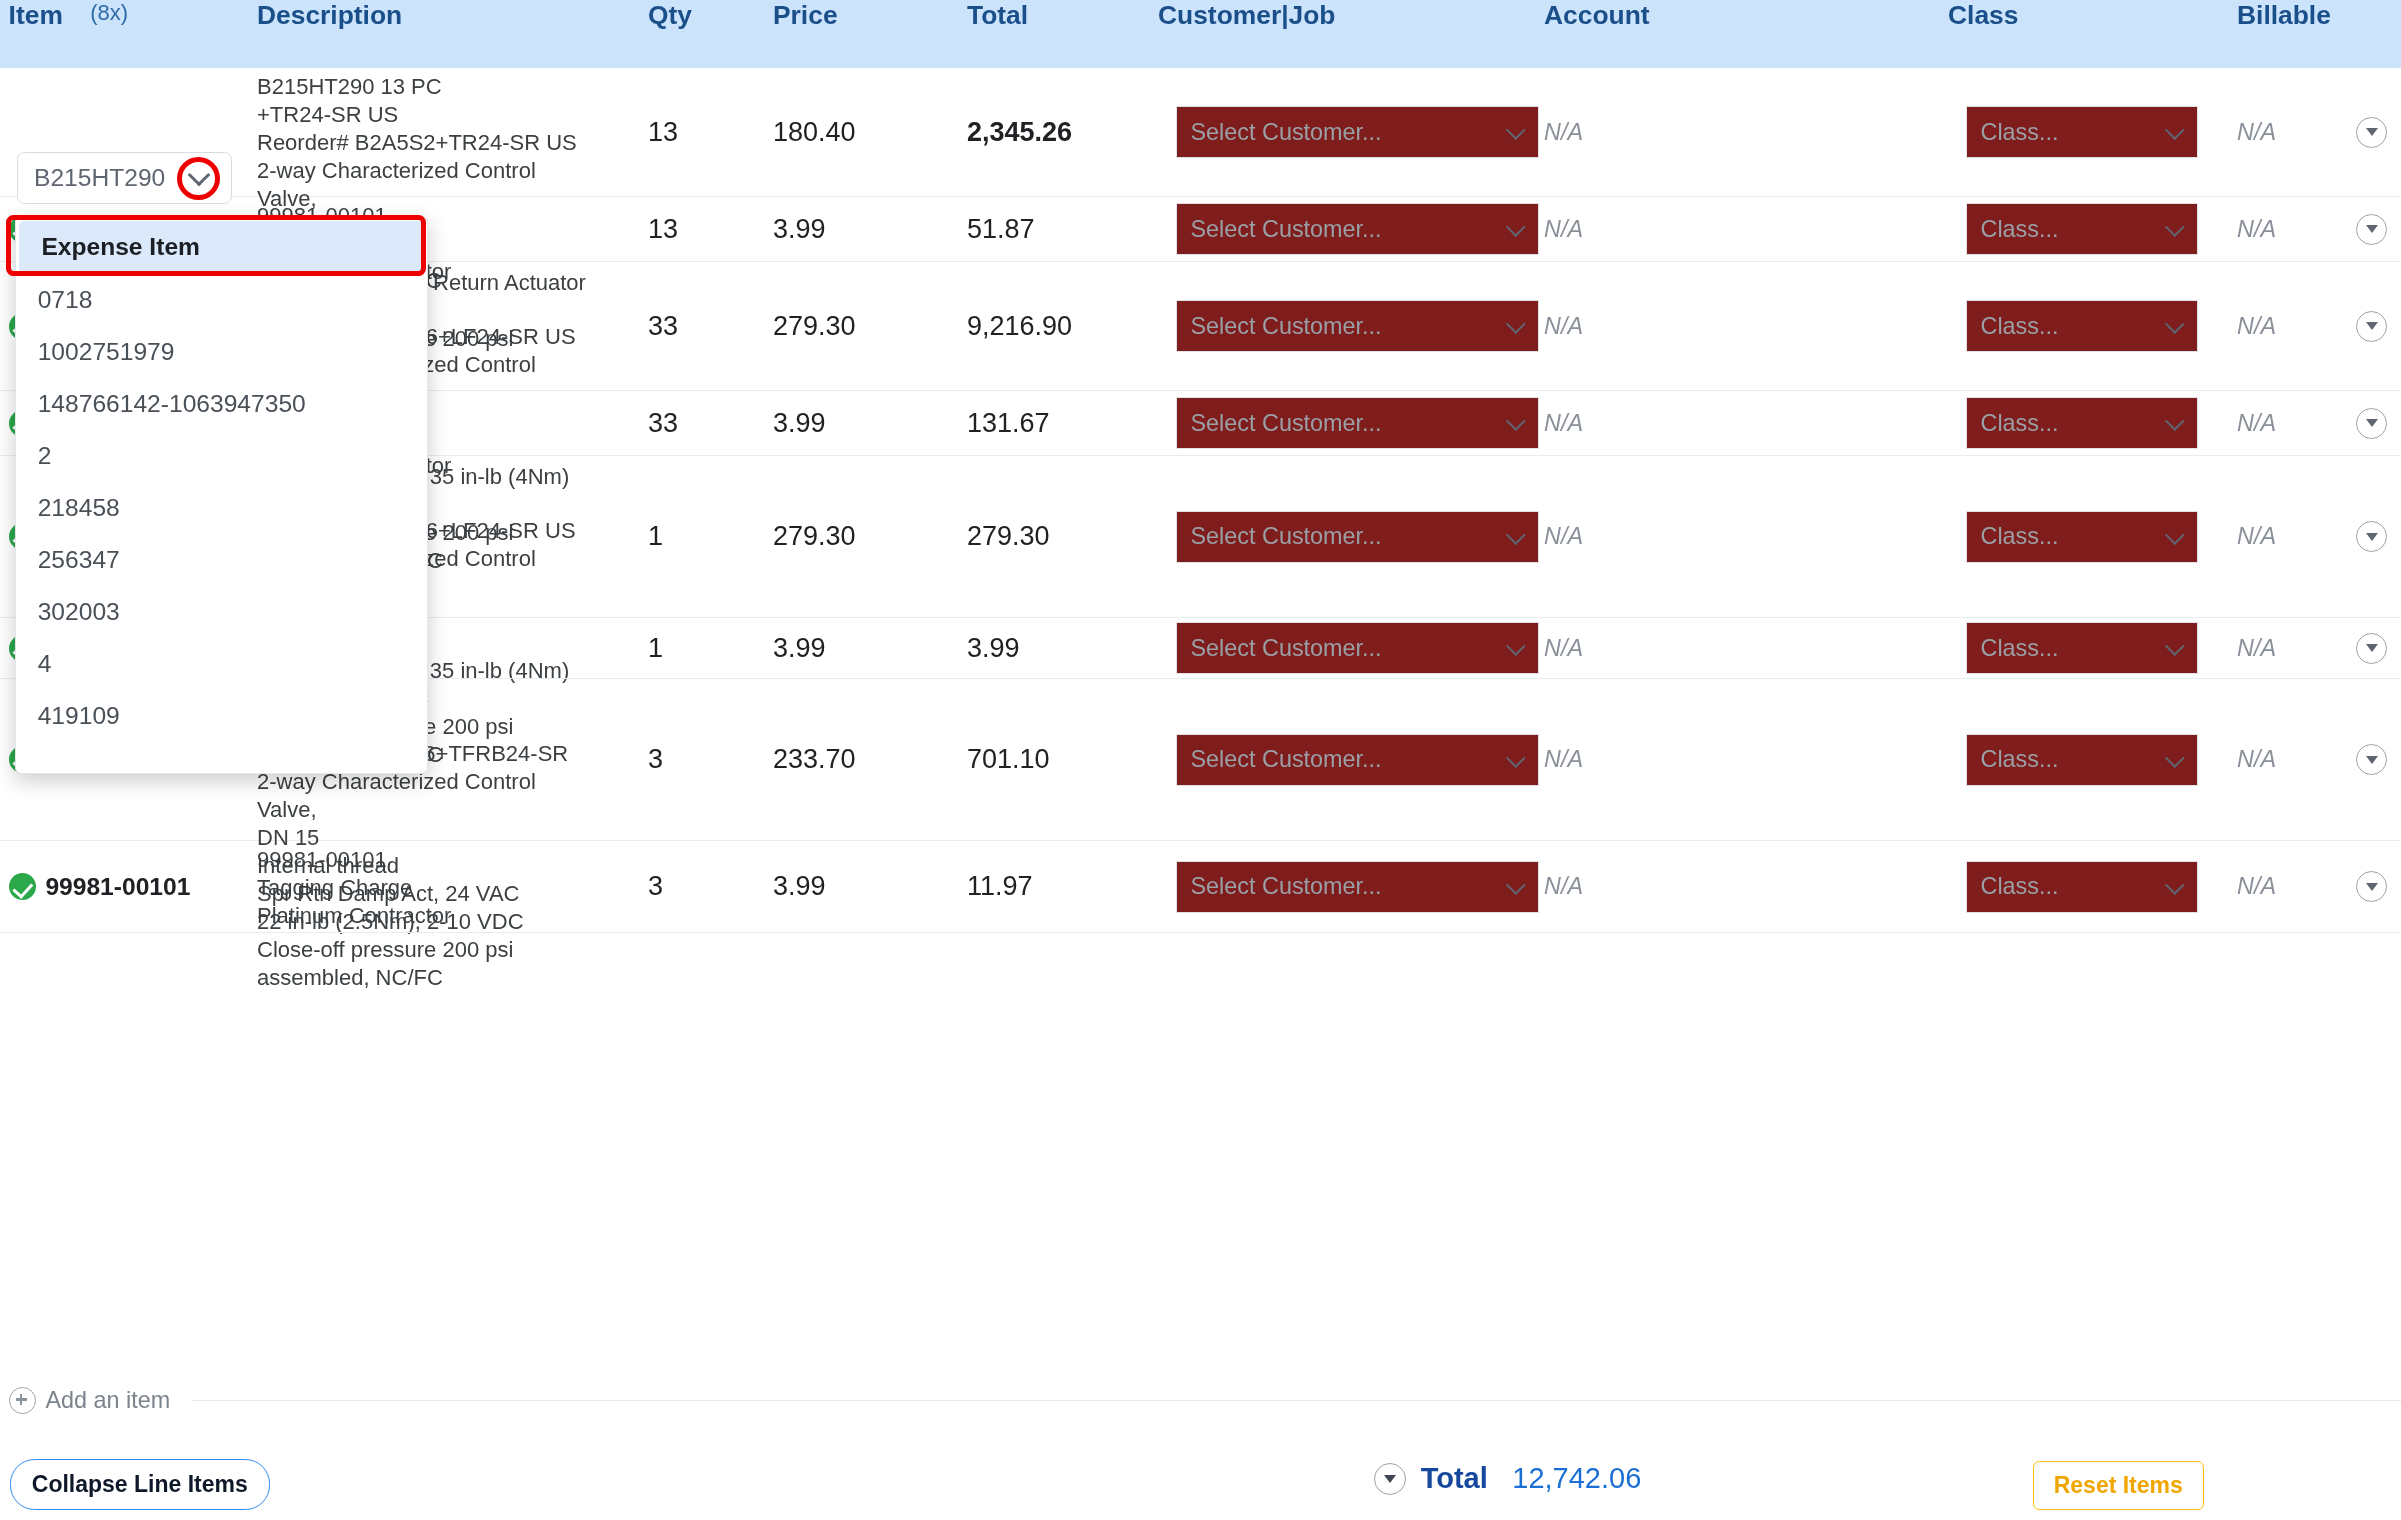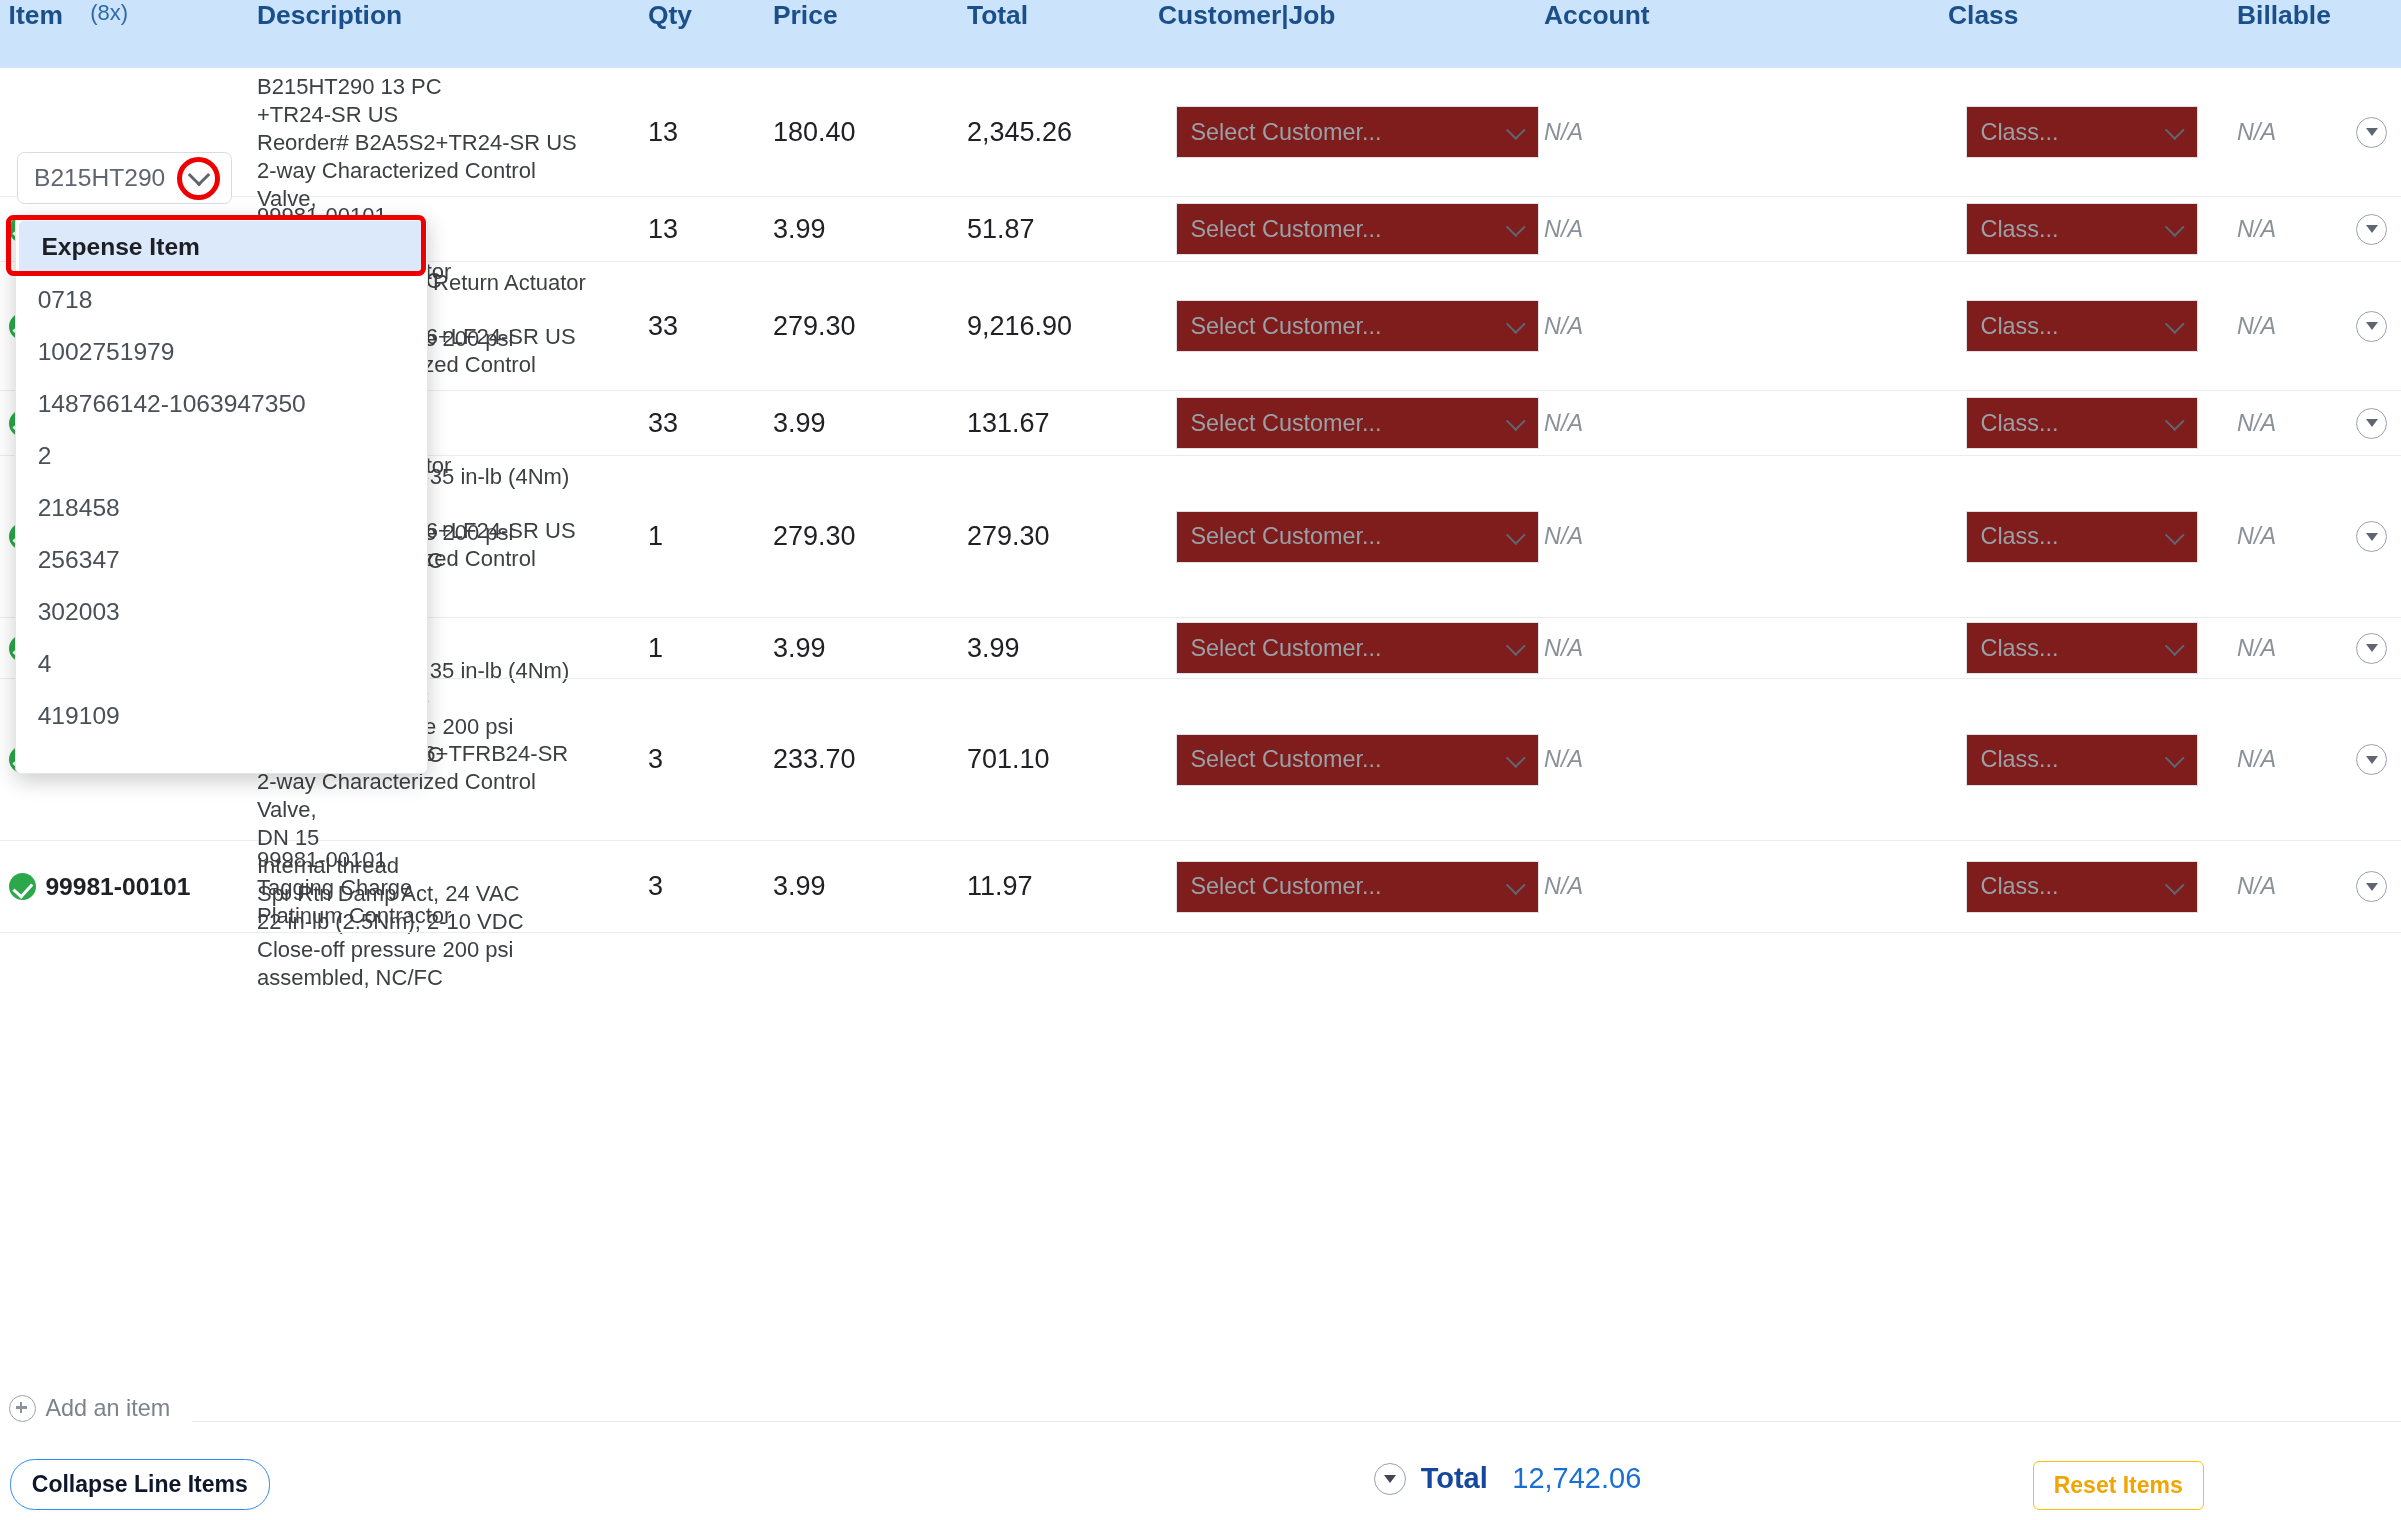--- a/index.html
+++ b/index.html
@@ -129,21 +129,21 @@
   }
   .dd-hl {
     position: absolute; left: 6.1px; top: 215px; width: 420px; height: 61px;
     border: 5.5px solid #ee0000; border-radius: 7.4px;
     z-index: 60; pointer-events: none;
   }
 
   
   .add-row {
     position: absolute; left: 0; top: 1379px; width: 2401px; height: 43px;
-    display: flex; align-items: flex-end; gap: 0;
+    display: flex; align-items: center; gap: 0;
   }
   .plus-ico {
     width: 27px; height: 27px; border-radius: 50%;
     border: 1.8px solid #9aa3ad; margin-left: 8.6px;
     position: relative; flex: 0 0 27px;
   }
   .plus-ico::before, .plus-ico::after {
     content: ""; position: absolute; background: #8b939c;
   }
   .plus-ico::before { left: 6.1px; top: 10.4px; width: 11px; height: 2.5px; }
@@ -231,21 +231,21 @@
 2 Nm Non-Spring Return Actuator
 24V, 2-10VDC
 Close-off pressure 200 psi</div>
         </div>
         <div class="cell" style="left: 648px; width: 98px;">
           <span class="num">13</span>
         </div>
         <div class="cell" style="left: 773px; width: 135px;">
           <span class="num">180.40</span>
         </div>
-        <div class="cell" style="left: 967px; width: 160px;">
+        <div class="cell" style="left: 967px; width: 160px; font-weight: bold;">
           <span class="num">2,345.26</span>
         </div>
         <div class="cell" style="left: 1158px; width: 381px;">
           <div class="sel" style="width: 375px;">
             <span class="ph">Select Customer...</span>
             <span class="chev"></span>
           </div>
         </div>
         <div class="cell" style="left: 1544px; width: 381px;">
           <span class="na">N/A</span>

